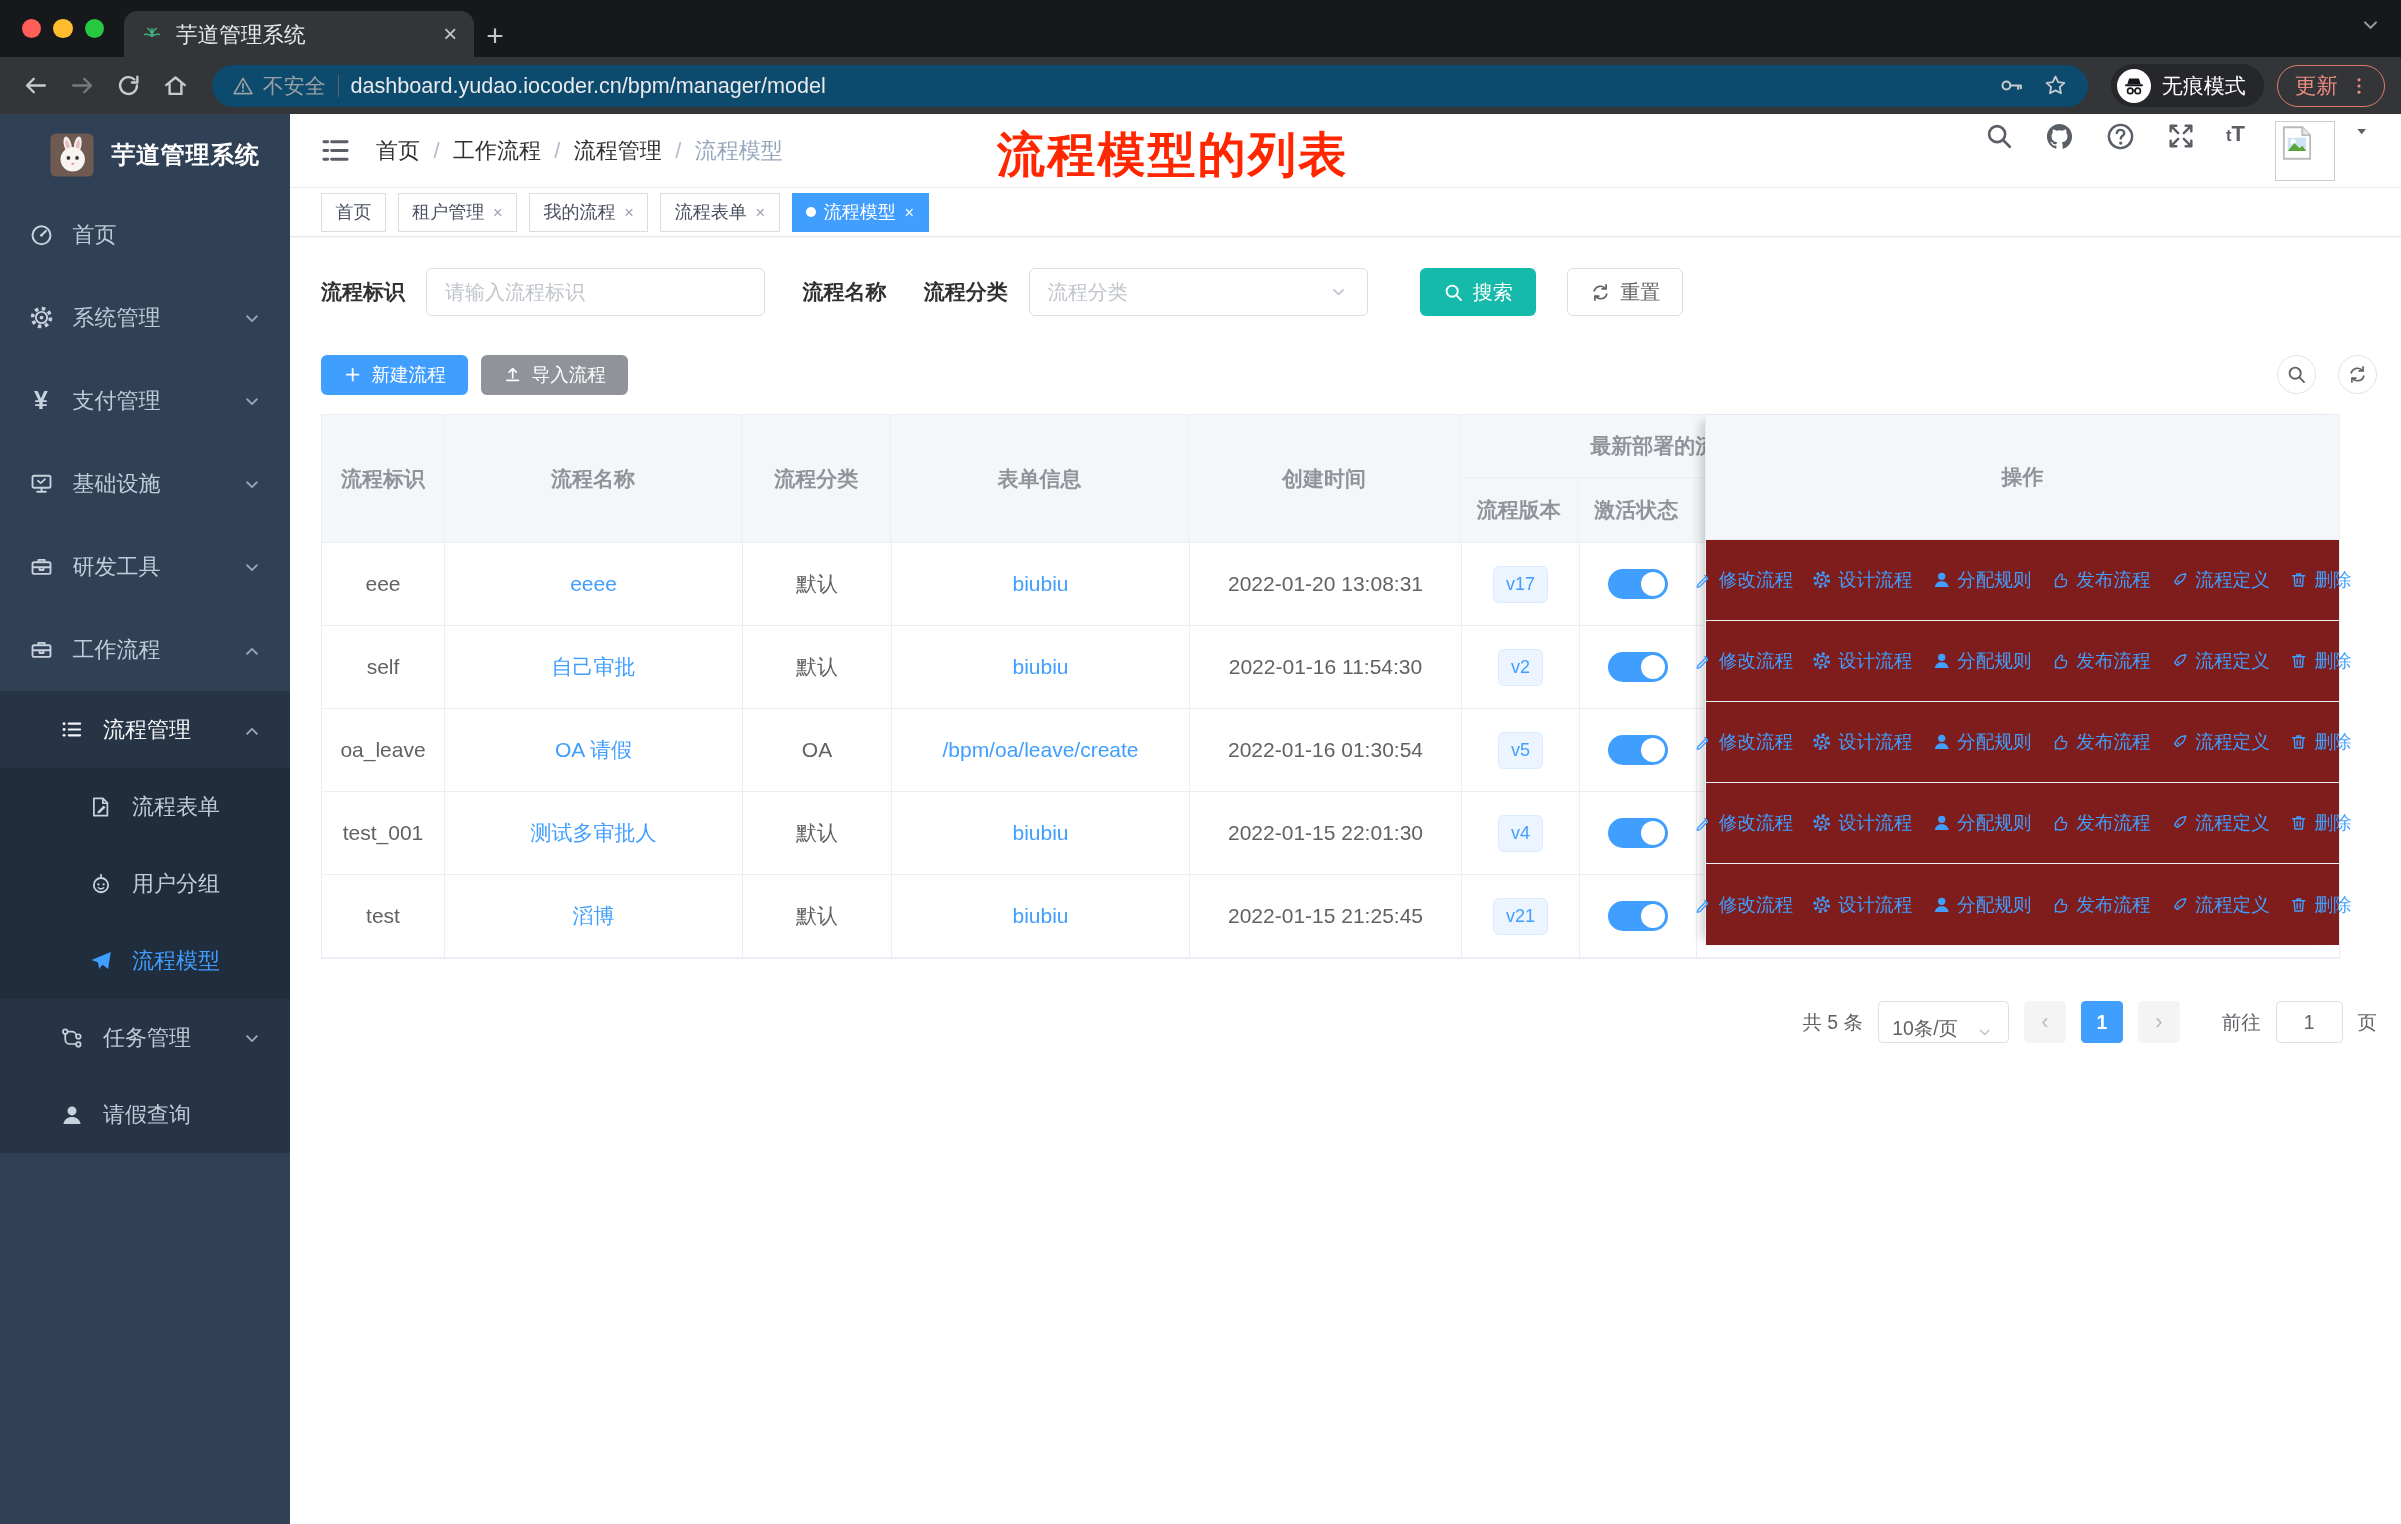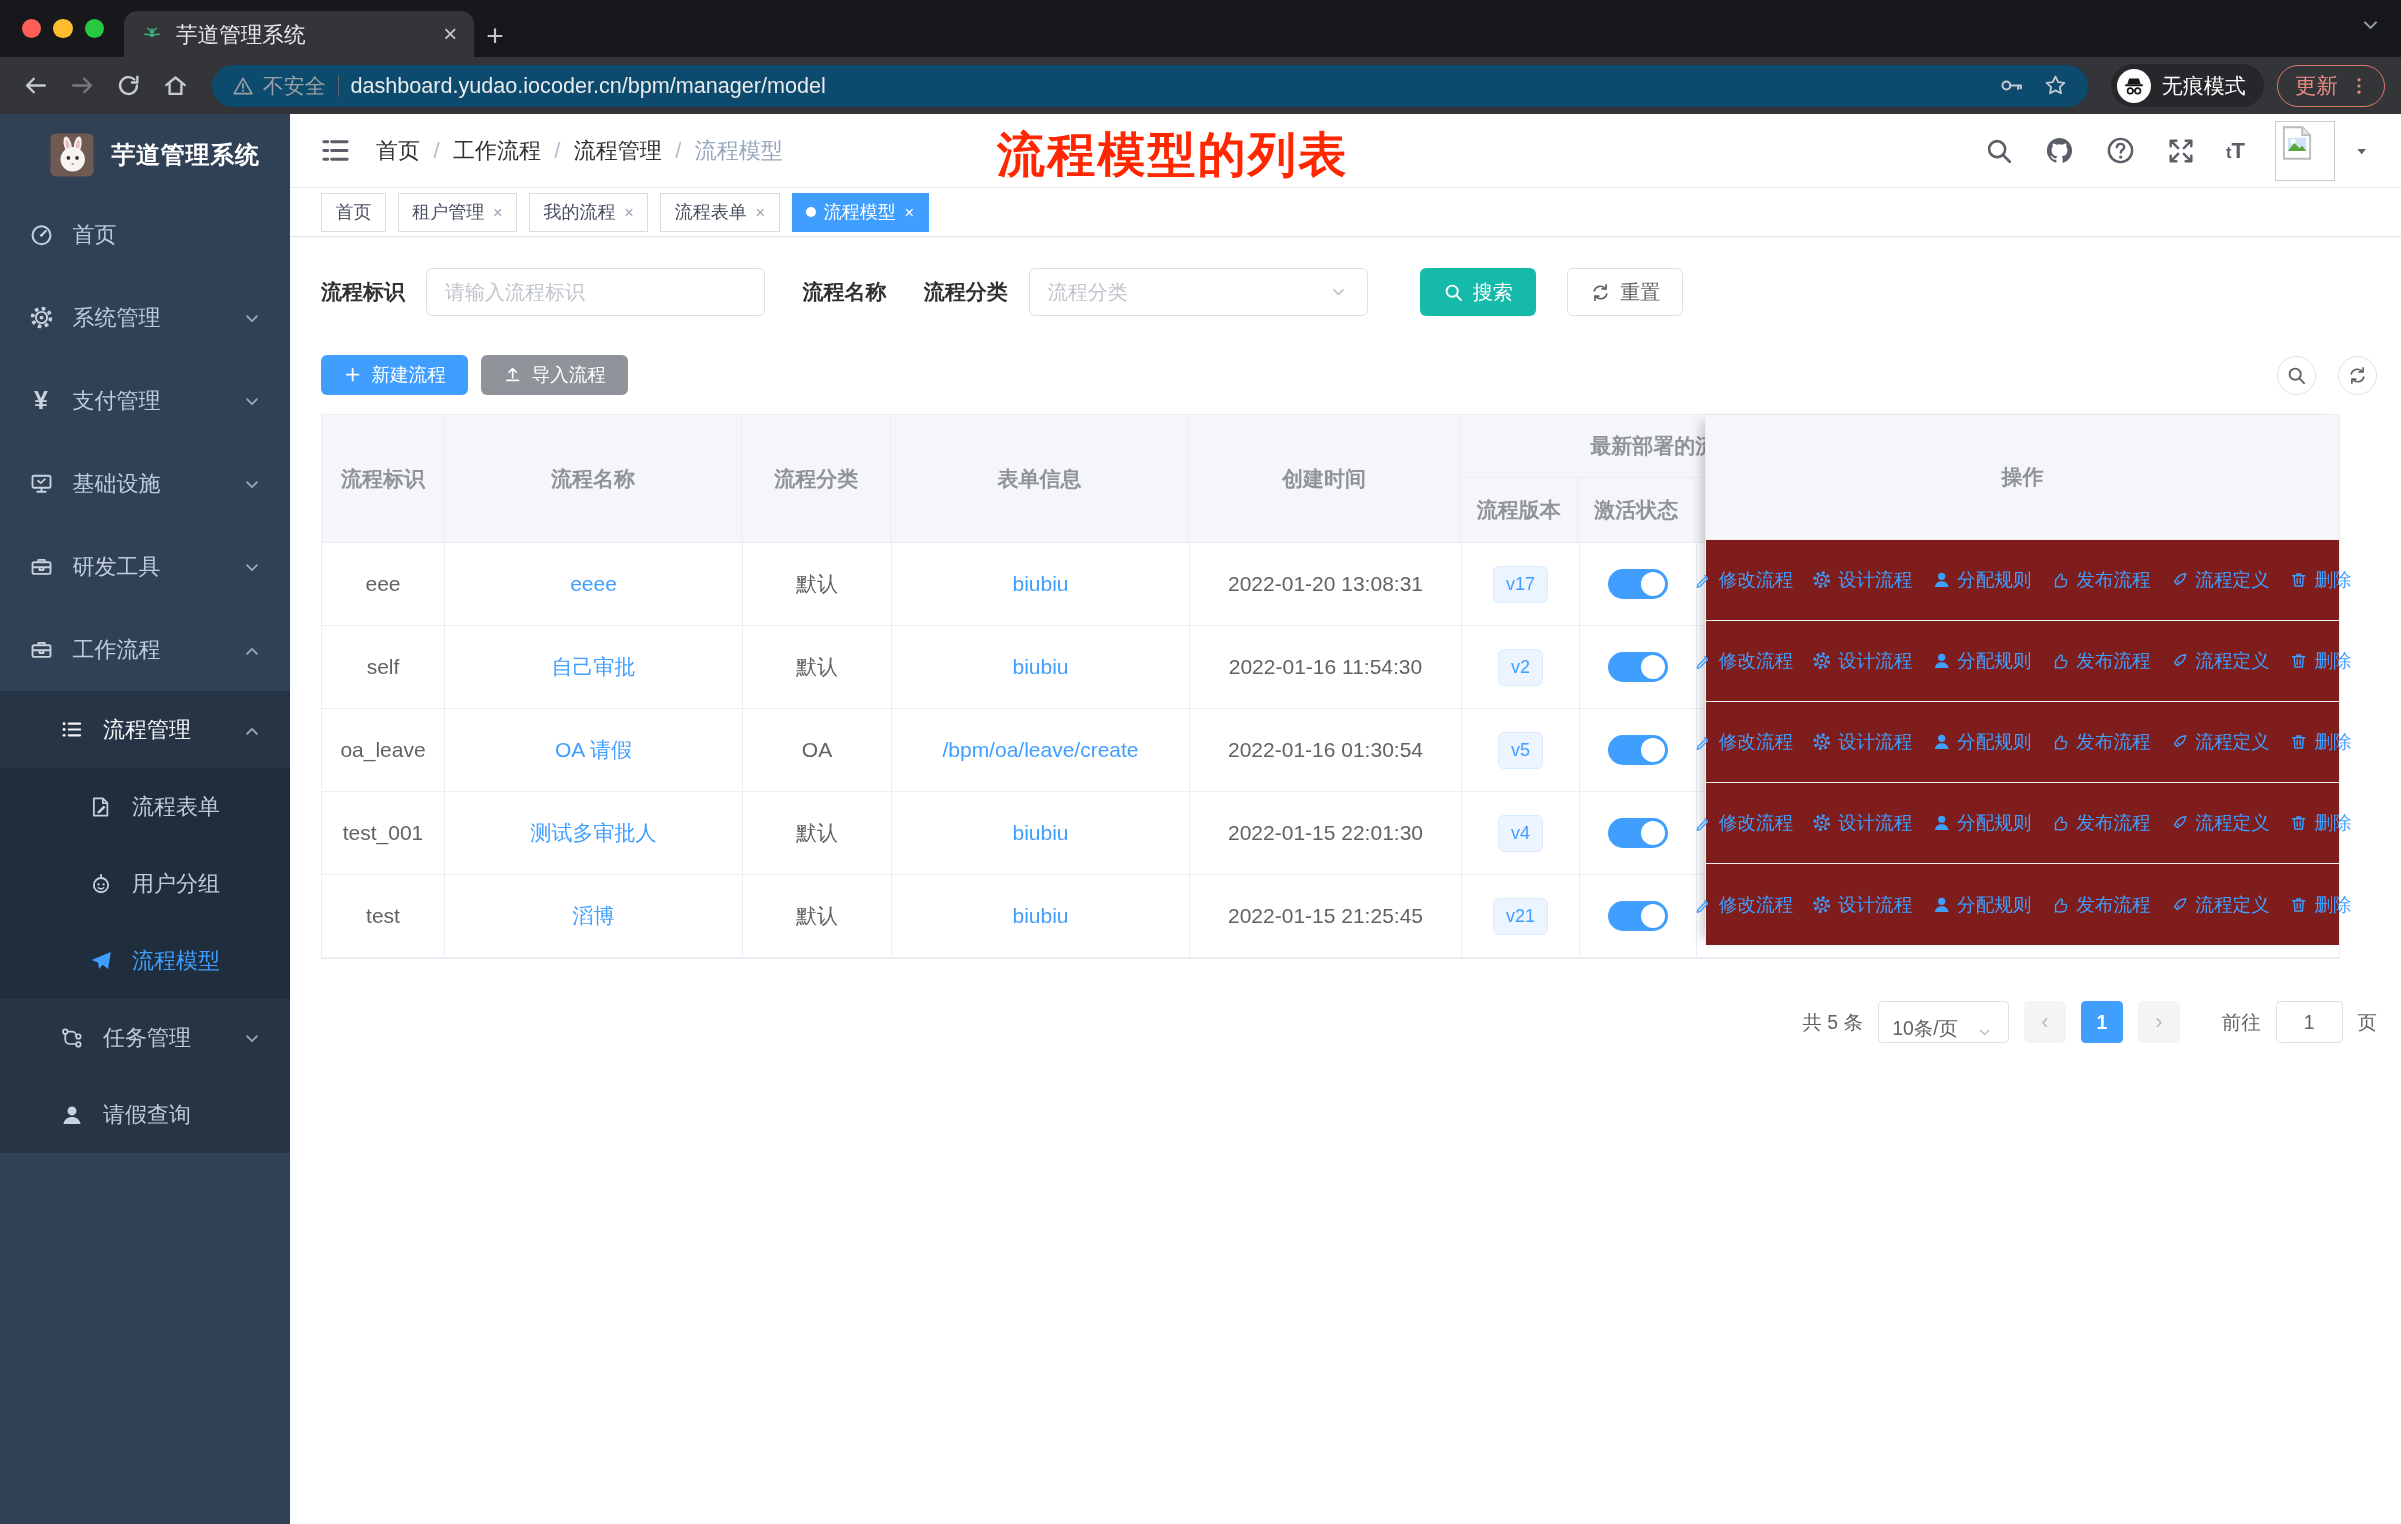--- a/index.html
+++ b/index.html
@@ -47,21 +47,21 @@
   .mi.active .mico{color:#409eff}
 
   .main{flex:1;background:#fff;position:relative;overflow:hidden}
   
   .navbar{height:74px;display:flex;align-items:center;padding:0 30px;border-bottom:0.7px solid #ececec;position:relative}
   .hamb{color:#5a5e66;margin-right:25px}
   .crumbs{display:flex;align-items:center;gap:13.4px;font-size:22px}
   .crumb{color:#303133;font-weight:500}
   .crumb.last{color:#97a8be;font-weight:400}
   .crumb-sep{color:#b4bccc}
-  .nav-right{margin-left:auto;display:flex;align-items:center;gap:30px;color:#5a5e66}
+  .nav-right{margin-left:auto;display:flex;align-items:flex-start;gap:30px;color:#5a5e66}
   .tT{font-size:22px;font-weight:700;color:#5a5e66}
   .tT .small-t{font-size:16.4px}
   .avatar-box{width:60px;height:60px;border:0.7px solid #c9ccd0;background:#fff;display:flex;align-items:flex-start;justify-content:flex-start;overflow:hidden}
   .ann{position:absolute;left:707px;top:9px;color:#ff2600;font-size:48px;font-weight:800;letter-spacing:2.2px;white-space:nowrap;pointer-events:none}
 
   
   .tagsbar{height:49px;display:flex;align-items:center;gap:12px;padding:0 31px;border-bottom:0.7px solid #e4e7ed;box-shadow:0 0.7px 2.2px rgba(0,0,0,.06)}
   .tag{display:flex;align-items:center;height:39px;padding:0 13.4px;border:0.7px solid #d8dce5;background:#fff;color:#495060;font-size:18px;gap:7.4px;cursor:pointer}
   .tag .tx{font-size:16.4px;color:#9aa3af;margin-left:1.5px}
   .tag.active{background:#409eff;border-color:#409eff;color:#fff}
@@ -72,21 +72,21 @@
   .content{padding:31px 24px 0 31px}
   .filters{display:flex;align-items:center;gap:21px}
   .f-label{font-size:21px;font-weight:700;color:#303133;margin-left:16.4px}
   .f-label:first-child{margin-left:0}
   .f-input{width:339px;height:48px;border:0.7px solid #dcdfe6;border-radius:6px;font-size:20px;color:#606266;padding:0 18px;outline:none;font-family:inherit}
   .f-input::placeholder{color:#c0c4cc}
   .f-select{width:339px;height:48px;border:0.7px solid #dcdfe6;border-radius:6px;display:flex;align-items:center;justify-content:space-between;padding:0 18px;color:#c0c4cc;font-size:20px;cursor:pointer}
   .btn{display:inline-flex;align-items:center;justify-content:center;gap:9px;border-radius:6px;font-size:20px;cursor:pointer;border:0.7px solid transparent}
   .btn-search{background:#16baaa;color:#fff;height:48px;padding:0 22px;margin-left:31px}
   .btn-reset{background:#fff;color:#606266;height:48px;padding:12px 22px;border-color:#dcdfe6;margin-left:10.4px}
-  .toolrow{display:flex;align-items:flex-end;margin-top:39px}
+  .toolrow{display:flex;align-items:flex-start;margin-top:39px}
   .btn-primary{background:#409eff;color:#fff;height:40px;padding:0 21px;font-size:18.6px}
   .btn-info{background:#909399;color:#fff;height:40px;padding:0 21px;font-size:18.6px;margin-left:13.4px}
   .circ{width:39px;height:39px;border-radius:50%;border:0.7px solid #dfe3e8;display:flex;align-items:center;justify-content:center;color:#606266;background:#fff;cursor:pointer}
   .toolrow .right{margin-left:auto;display:flex;gap:22px}
 
   
   .tbl{position:relative;width:2019px;margin-top:19.4px;border:0.7px solid #ebeef5;font-size:21px;color:#606266}
   .thead{display:flex;background:#f5f6fa;border-bottom:0.7px solid #ebeef5}
   .th{display:flex;align-items:center;justify-content:center;font-weight:700;color:#909399;border-right:0.7px solid #ebeef5;height:127px}
   .hgroup{width:880px;display:flex;flex-direction:column}

